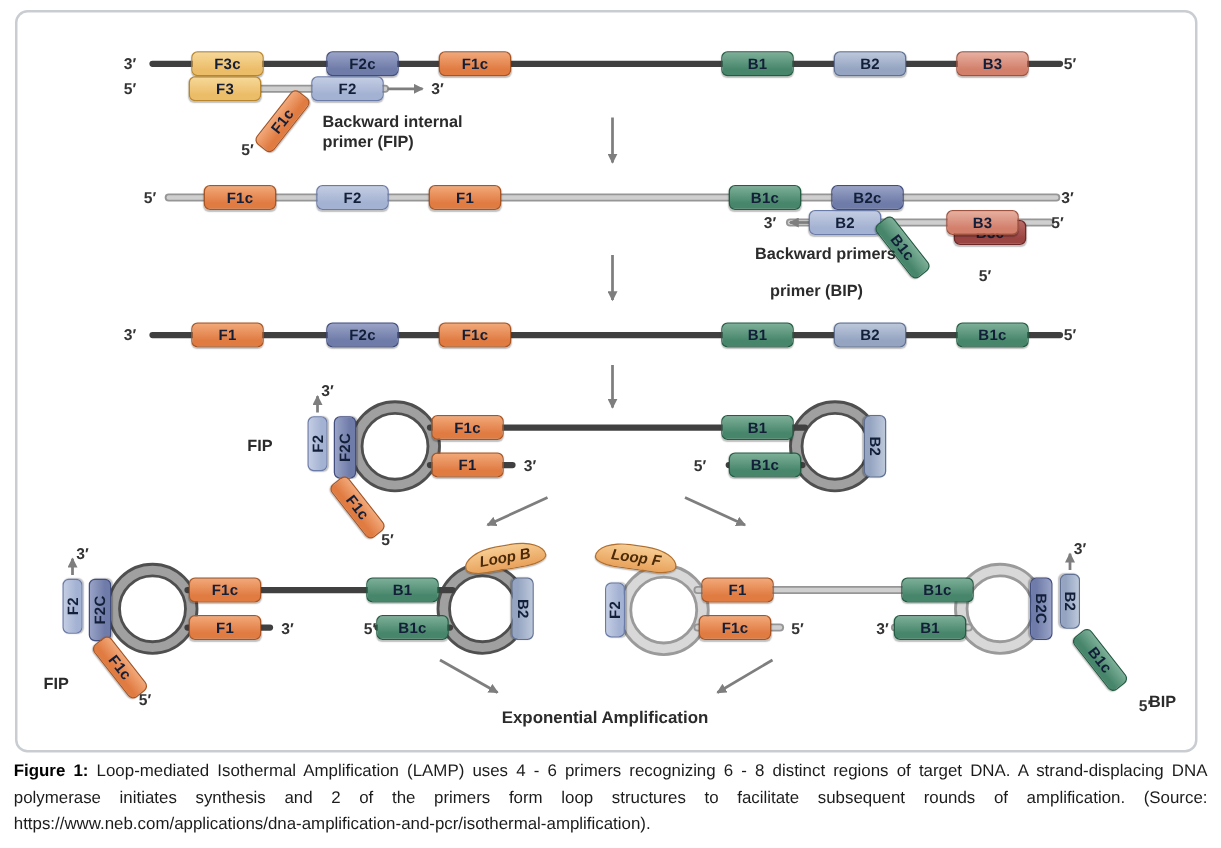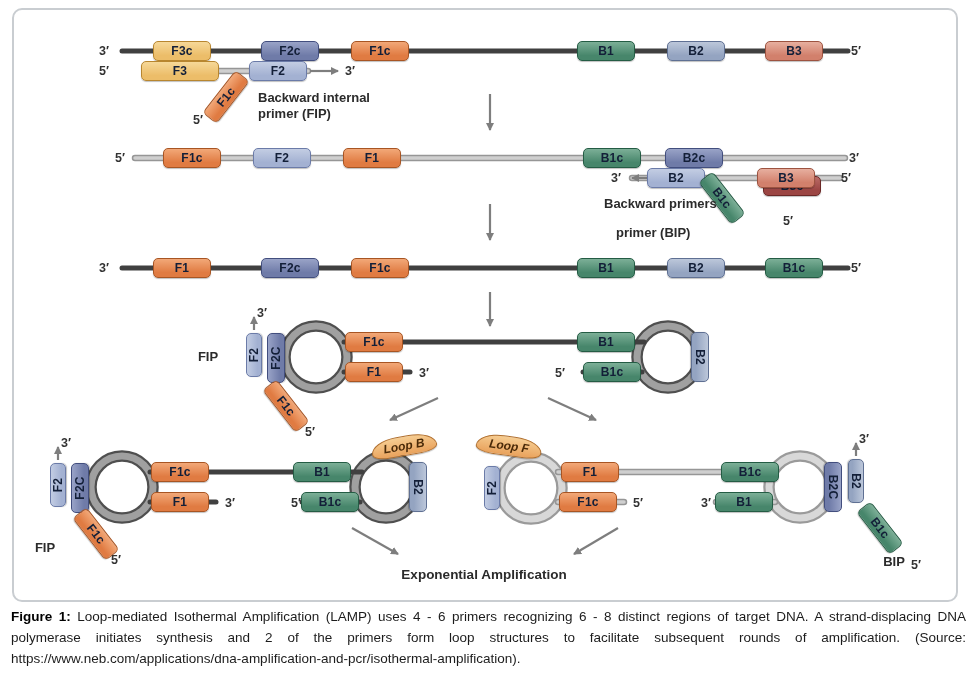--- a/index.html
+++ b/index.html
@@ -85,21 +85,21 @@
       <line x1="618" y1="528" x2="574" y2="554" stroke="#7E7E7E" stroke-width="2.2" marker-end="url(#ah)"></line>
     </svg>
 
   <div id="diagram-layer">
       <div class="pill" style="left: 182px; top: 51px; width: 58px; height: 20px; background: linear-gradient(rgb(246, 216, 152) 0%, rgb(236, 189, 105) 75%); border-color: rgb(184, 134, 47); color: rgb(19, 31, 56); transform: translate(-50%, -50%) rotate(0deg);">F3c</div>
       <div class="pill" style="left: 290px; top: 51px; width: 58px; height: 20px; background: linear-gradient(rgb(153, 163, 199) 0%, rgb(111, 123, 168) 75%); border-color: rgb(66, 78, 126); color: rgb(19, 31, 56); transform: translate(-50%, -50%) rotate(0deg);">F2c</div>
       <div class="pill" style="left: 380px; top: 51px; width: 58px; height: 20px; background: linear-gradient(rgb(242, 168, 120) 0%, rgb(224, 123, 66) 75%); border-color: rgb(168, 85, 35); color: rgb(19, 31, 56); transform: translate(-50%, -50%) rotate(0deg);">F1c</div>
       <div class="pill" style="left: 606px; top: 51px; width: 58px; height: 20px; background: linear-gradient(rgb(124, 175, 151) 0%, rgb(71, 134, 107) 75%); border-color: rgb(36, 92, 68); color: rgb(19, 31, 56); transform: translate(-50%, -50%) rotate(0deg);">B1</div>
       <div class="pill" style="left: 696px; top: 51px; width: 58px; height: 20px; background: linear-gradient(rgb(188, 199, 218) 0%, rgb(148, 164, 193) 75%); border-color: rgb(95, 112, 147); color: rgb(19, 31, 56); transform: translate(-50%, -50%) rotate(0deg);">B2</div>
       <div class="pill" style="left: 794px; top: 51px; width: 58px; height: 20px; background: linear-gradient(rgb(231, 175, 159) 0%, rgb(210, 128, 108) 75%); border-color: rgb(157, 83, 64); color: rgb(19, 31, 56); transform: translate(-50%, -50%) rotate(0deg);">B3</div>
-      <div class="pill" style="left: 180px; top: 71px; width: 78px; height: 20px; background: linear-gradient(rgb(246, 216, 152) 0%, rgb(236, 189, 105) 75%); border-color: rgb(184, 134, 47); color: rgb(19, 31, 56); transform: translate(-50%, -50%) rotate(0deg);">F3</div>
+      <div class="pill" style="left: 180px; top: 71px; width: 58px; height: 20px; background: linear-gradient(rgb(246, 216, 152) 0%, rgb(236, 189, 105) 75%); border-color: rgb(184, 134, 47); color: rgb(19, 31, 56); transform: translate(-50%, -50%) rotate(0deg);">F3</div>
       <div class="pill" style="left: 278px; top: 71px; width: 58px; height: 20px; background: linear-gradient(rgb(195, 205, 227) 0%, rgb(163, 177, 210) 75%); border-color: rgb(107, 123, 168); color: rgb(19, 31, 56); transform: translate(-50%, -50%) rotate(0deg);">F2</div>
       <div class="pill" style="left: 226px; top: 97px; width: 54px; height: 18px; background: linear-gradient(rgb(242, 168, 120) 0%, rgb(224, 123, 66) 75%); border-color: rgb(168, 85, 35); color: rgb(19, 31, 56); transform: translate(-50%, -50%) rotate(-52deg);">F1c</div>
       <div class="pill" style="left: 192px; top: 158px; width: 58px; height: 20px; background: linear-gradient(rgb(242, 168, 120) 0%, rgb(224, 123, 66) 75%); border-color: rgb(168, 85, 35); color: rgb(19, 31, 56); transform: translate(-50%, -50%) rotate(0deg);">F1c</div>
       <div class="pill" style="left: 282px; top: 158px; width: 58px; height: 20px; background: linear-gradient(rgb(195, 205, 227) 0%, rgb(163, 177, 210) 75%); border-color: rgb(107, 123, 168); color: rgb(19, 31, 56); transform: translate(-50%, -50%) rotate(0deg);">F2</div>
       <div class="pill" style="left: 372px; top: 158px; width: 58px; height: 20px; background: linear-gradient(rgb(242, 168, 120) 0%, rgb(224, 123, 66) 75%); border-color: rgb(168, 85, 35); color: rgb(19, 31, 56); transform: translate(-50%, -50%) rotate(0deg);">F1</div>
       <div class="pill" style="left: 612px; top: 158px; width: 58px; height: 20px; background: linear-gradient(rgb(124, 175, 151) 0%, rgb(71, 134, 107) 75%); border-color: rgb(36, 92, 68); color: rgb(19, 31, 56); transform: translate(-50%, -50%) rotate(0deg);">B1c</div>
       <div class="pill" style="left: 694px; top: 158px; width: 58px; height: 20px; background: linear-gradient(rgb(153, 163, 199) 0%, rgb(111, 123, 168) 75%); border-color: rgb(66, 78, 126); color: rgb(19, 31, 56); transform: translate(-50%, -50%) rotate(0deg);">B2c</div>
       <div class="pill" style="left: 792px; top: 158px; width: 58px; height: 20px; background: linear-gradient(rgb(186, 107, 102) 0%, rgb(155, 69, 67) 75%); border-color: rgb(107, 40, 39); color: rgb(19, 31, 56); transform: translate(-50%, -50%) rotate(0deg); margin-top: 28px;">B3c</div>
       <div class="pill" style="left: 676px; top: 178px; width: 58px; height: 20px; background: linear-gradient(rgb(195, 205, 227) 0%, rgb(163, 177, 210) 75%); border-color: rgb(107, 123, 168); color: rgb(19, 31, 56); transform: translate(-50%, -50%) rotate(0deg);">B2</div>
       <div class="pill" style="left: 722px; top: 198px; width: 54px; height: 18px; background: linear-gradient(rgb(124, 175, 151) 0%, rgb(71, 134, 107) 75%); border-color: rgb(36, 92, 68); color: rgb(19, 31, 56); transform: translate(-50%, -50%) rotate(52deg);">B1c</div>
@@ -156,21 +156,21 @@
       <div class="dlabel" style="left: 424px; top: 373px;">3′</div>
       <div class="dlabel" style="left: 560px; top: 373px;">5′</div>
       <div class="dlabel" style="left: 66px; top: 443px;">3′</div>
       <div class="dlabel bold" style="left: 45px; top: 547px;">FIP</div>
       <div class="dlabel" style="left: 116px; top: 560px;">5′</div>
       <div class="dlabel" style="left: 230px; top: 503px;">3′</div>
       <div class="dlabel" style="left: 296px; top: 503px;">5′</div>
       <div class="dlabel" style="left: 638px; top: 503px;">5′</div>
       <div class="dlabel" style="left: 706px; top: 503px;">3′</div>
       <div class="dlabel" style="left: 864px; top: 439px;">3′</div>
-      <div class="dlabel bold" style="left: 894px; top: 561px;">BIP</div>
+      <div class="dlabel bold" style="left: 930px; top: 561px;">BIP</div>
       <div class="dlabel" style="left: 916px; top: 565px;">5′</div>
       <div class="dlabel bold" style="left: 484px; top: 574px; font-size: 13.5px;">Exponential Amplification</div>
       <div class="banner" style="left: 404px; top: 446px; transform: translate(-50%, -50%) rotate(-10deg); background: linear-gradient(rgb(246, 205, 146), rgb(233, 162, 92)); border-color: rgb(176, 111, 46); color: rgb(74, 42, 8);">Loop B</div>
       <div class="banner" style="left: 509px; top: 446px; transform: translate(-50%, -50%) rotate(8deg); background: linear-gradient(rgb(246, 205, 146), rgb(233, 162, 92)); border-color: rgb(176, 111, 46); color: rgb(74, 42, 8);">Loop F</div>
     </div>
 
   <p class="caption"><b>Figure 1:</b><span> Loop-mediated Isothermal Amplification (LAMP) uses 4 - 6 primers recognizing 6 - 8 distinct regions of target DNA. A strand-displacing DNA polymerase initiates synthesis and 2 of the primers form loop structures to facilitate subsequent rounds of amplification. (Source: https://www.neb.com/applications/dna-amplification-and-pcr/isothermal-amplification).</span></p>
 </div>
 
 </body></html>

